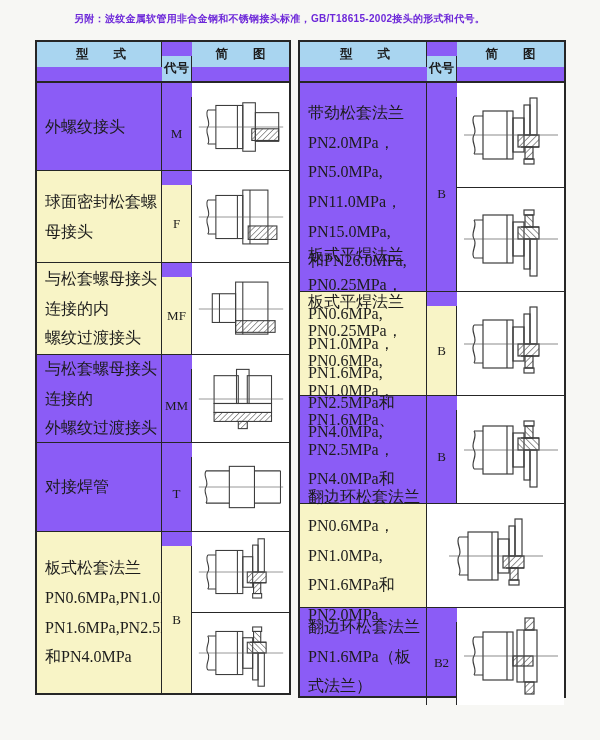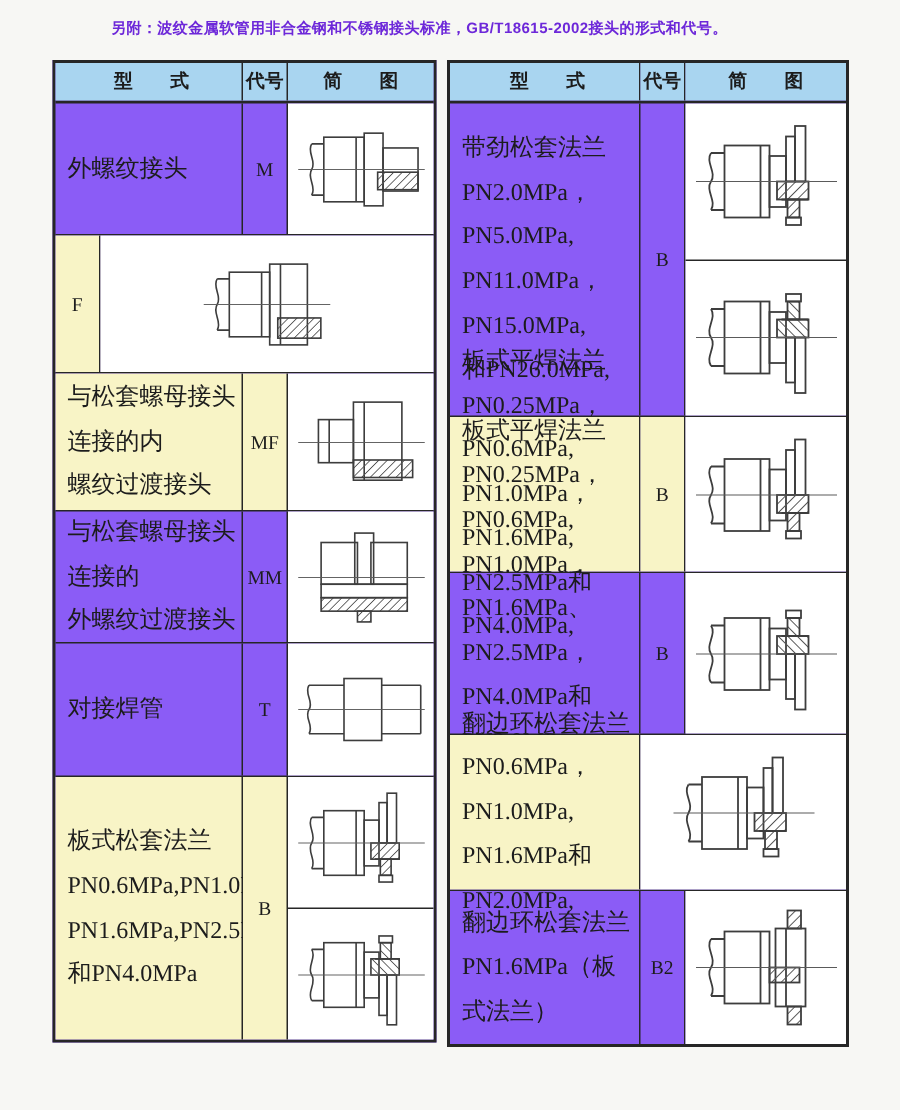--- a/index.html
+++ b/index.html
@@ -27,21 +27,21 @@
   }
   .tbl-left{left:35px;width:256px;height:655px;}
   .tbl-right{left:298px;width:268px;height:658px;}
   .row{display:flex;border-bottom:1px solid #262626;box-sizing:border-box;flex:0 0 auto;}
   .row:last-child{border-bottom:none;}
   .row.thead{border-bottom:2px solid #262626;}
   .c{border-right:1px solid #262626;box-sizing:border-box;display:flex;align-items:center;}
   .c:last-child{border-right:none;}
   .type{width:125px;padding:4px 4px 4px 8px;font-size:16px;line-height:1.85;white-space:pre-line;text-align:left;}
   .tbl-right .type{width:127px;}
-  .code{width:30px;justify-content:center;font-size:13px;}
+  .code{width:30px;justify-content:center;font-size:13px;margin-top:14px;}
   .diag{flex:1;justify-content:center;background:#fff;padding:0;font-family:Liberation Mono, monospace;}
   .thead .c{
     background:#a9d5f0;justify-content:center;
     font-size:12.5px;font-weight:bold;white-space:pre;
     height:25px;
   }
   .hl{background:#f8f4c6;}
   .diag.split{flex-direction:column;align-items:stretch;}
   .half{flex:1;display:flex;align-items:center;justify-content:center;border-bottom:1px solid #262626;}
   .half:last-child{border-bottom:none;}
@@ -84,20 +84,21 @@
             <rect x="52" y="12" width="14" height="54"></rect>
             <rect x="66" y="23" width="26" height="32"></rect>
             <rect x="62" y="41" width="30" height="13" class="h"></rect>
             <line class="cl" x1="3" y1="39" x2="97" y2="39"></line>
           </svg>
         </div>
       </div>
   </div>
 
   <div class="row" style="height:92px">
+    <div class="c type hl">球面密封松套螺母接头</div>
     <div class="c code hl">F</div>
     <div class="c diag">
         <div class="d">
           <svg class="dsvg" viewBox="0 0 100 78" preserveAspectRatio="xMidYMid meet">
             <path d="M13 20 c-4 6 4 13 0 19 c-4 6 4 13 0 19"></path>
             <path d="M13 20 h9 M13 58 h9"></path>
             <rect x="22" y="15" width="30" height="48"></rect>
             <line x1="46" y1="15" x2="46" y2="63"></line>
             <rect x="52" y="9" width="28" height="60"></rect>
             <line x1="60" y1="9" x2="60" y2="69"></line>

